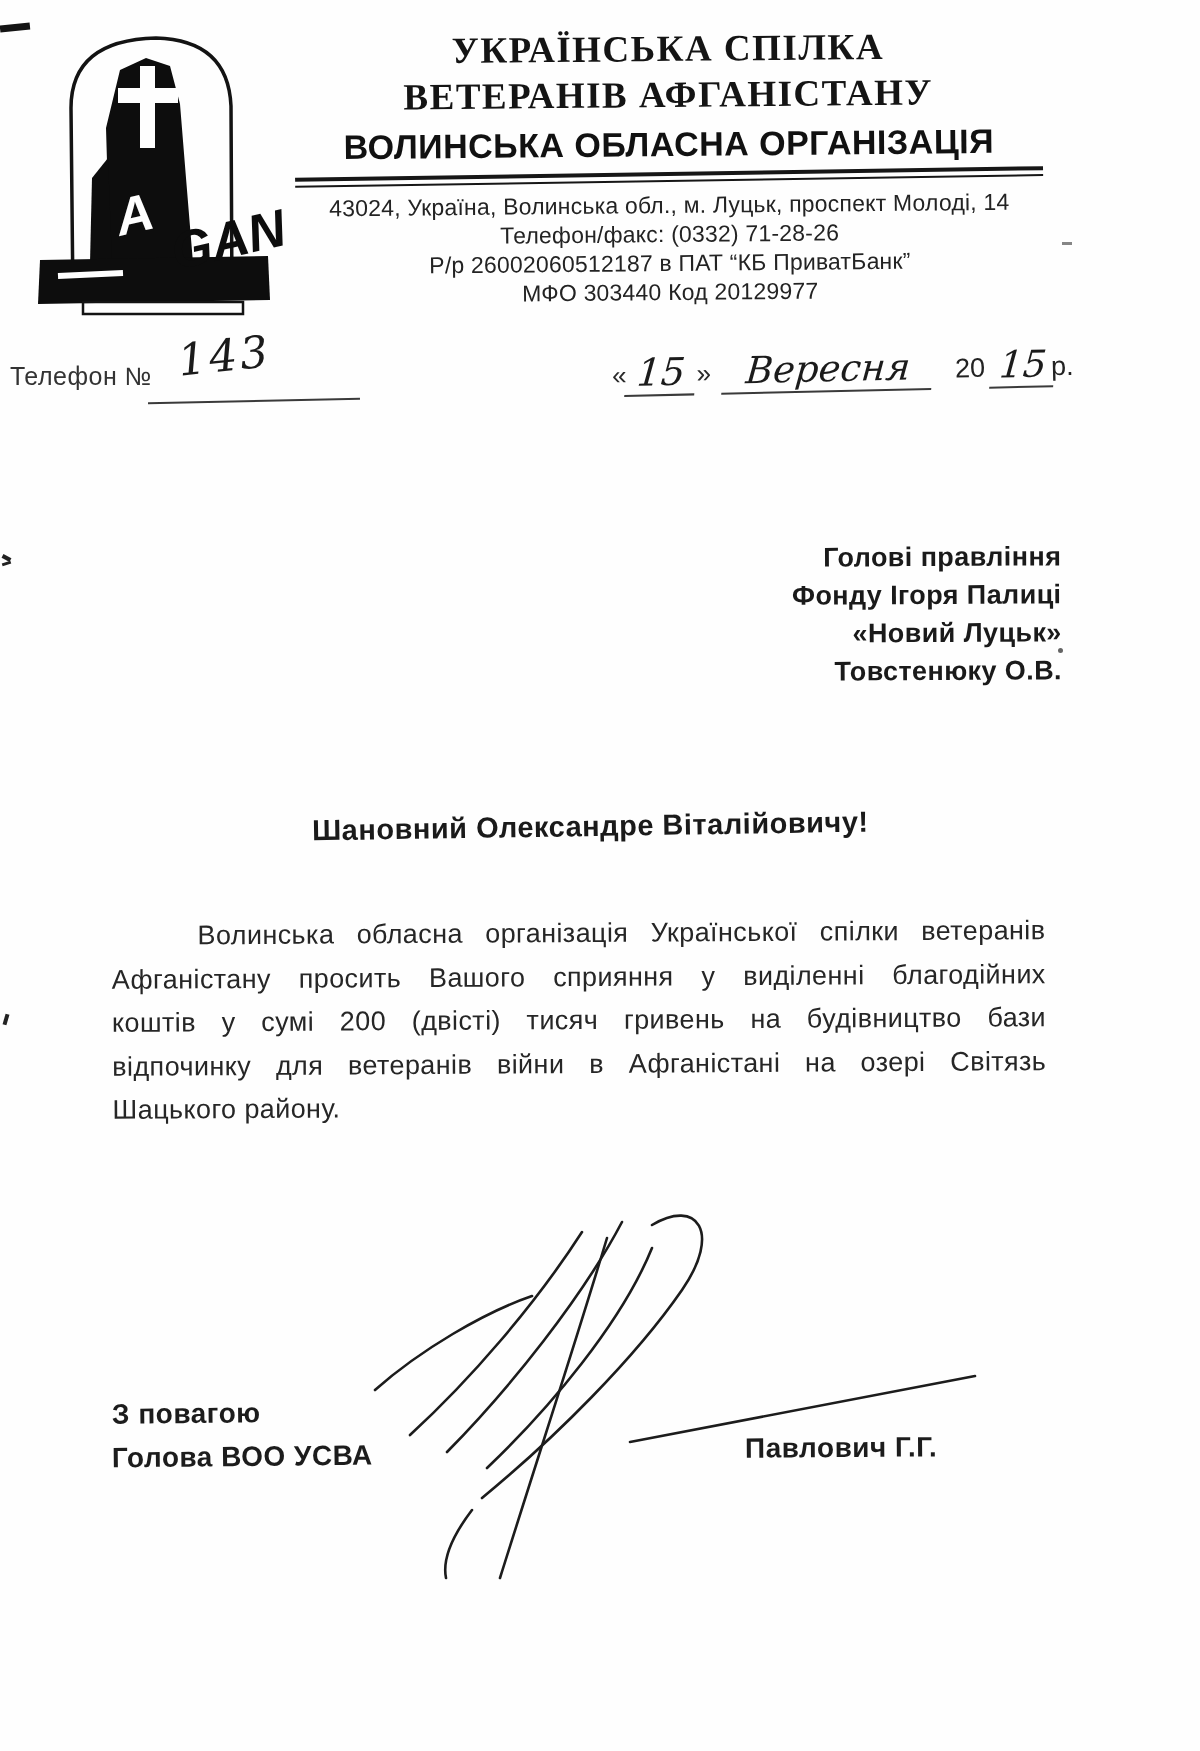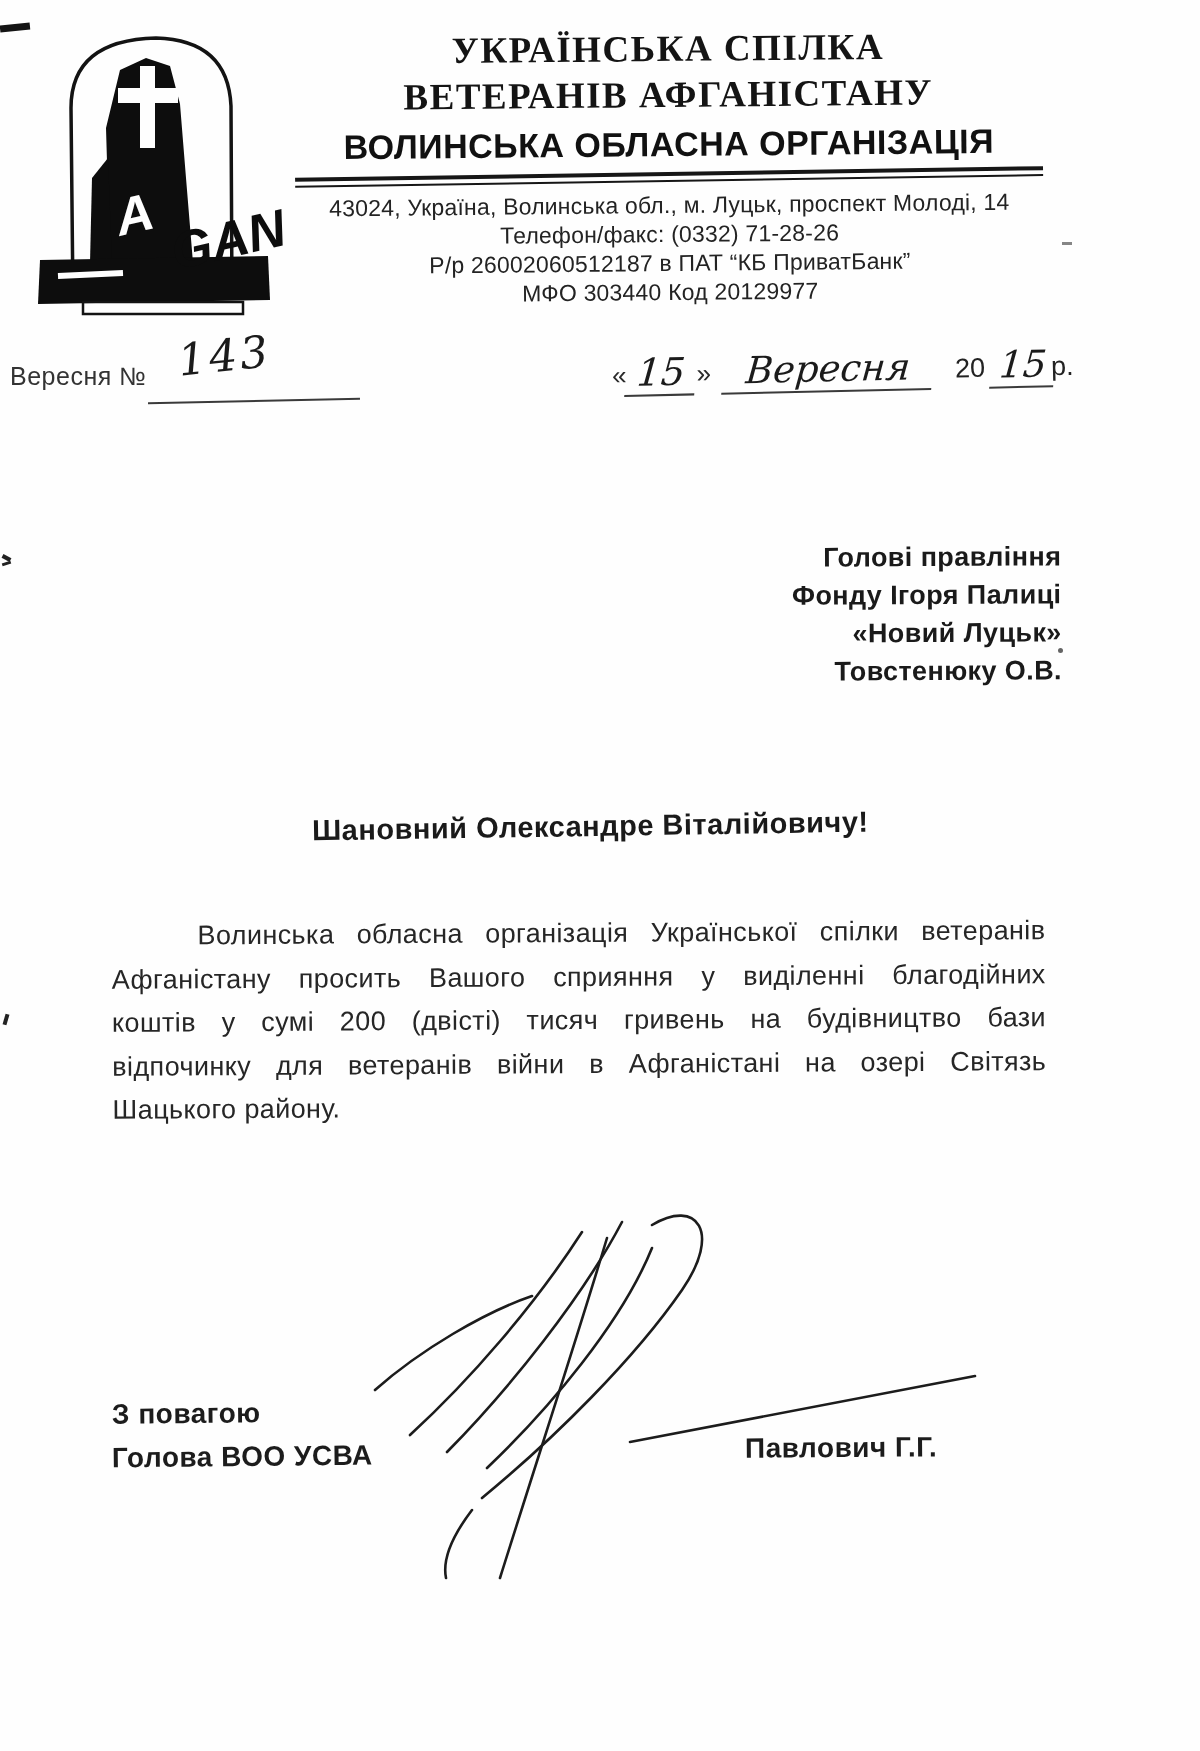--- a/index.html
+++ b/index.html
@@ -113,21 +113,21 @@
       <div class="rule-b"></div>
     </div>
     <div class="addr">
       <div>43024, Україна, Волинська обл., м. Луцьк, проспект Молоді, 14</div>
       <div>Телефон/факс: (0332) 71-28-26</div>
       <div>Р/р 26002060512187 в ПАТ “КБ ПриватБанк”</div>
       <div>МФО 303440  Код 20129977</div>
     </div>
   </div>
 
-  <div class="ref-label">Вересня №</div>
+  <div class="ref-label">Телефон №</div>
   <div class="ref-line"></div>
   <div class="ref-num hand">143</div>
 
   <div class="date-group">
     <span class="dg-q">«</span>
     <span class="dg-day hand">15</span>
     <span class="dg-q">»</span>
     <span class="dg-month hand">Вересня</span>
     <span class="dg-year-pre">20</span>
     <span class="dg-year-hand hand">15</span>

